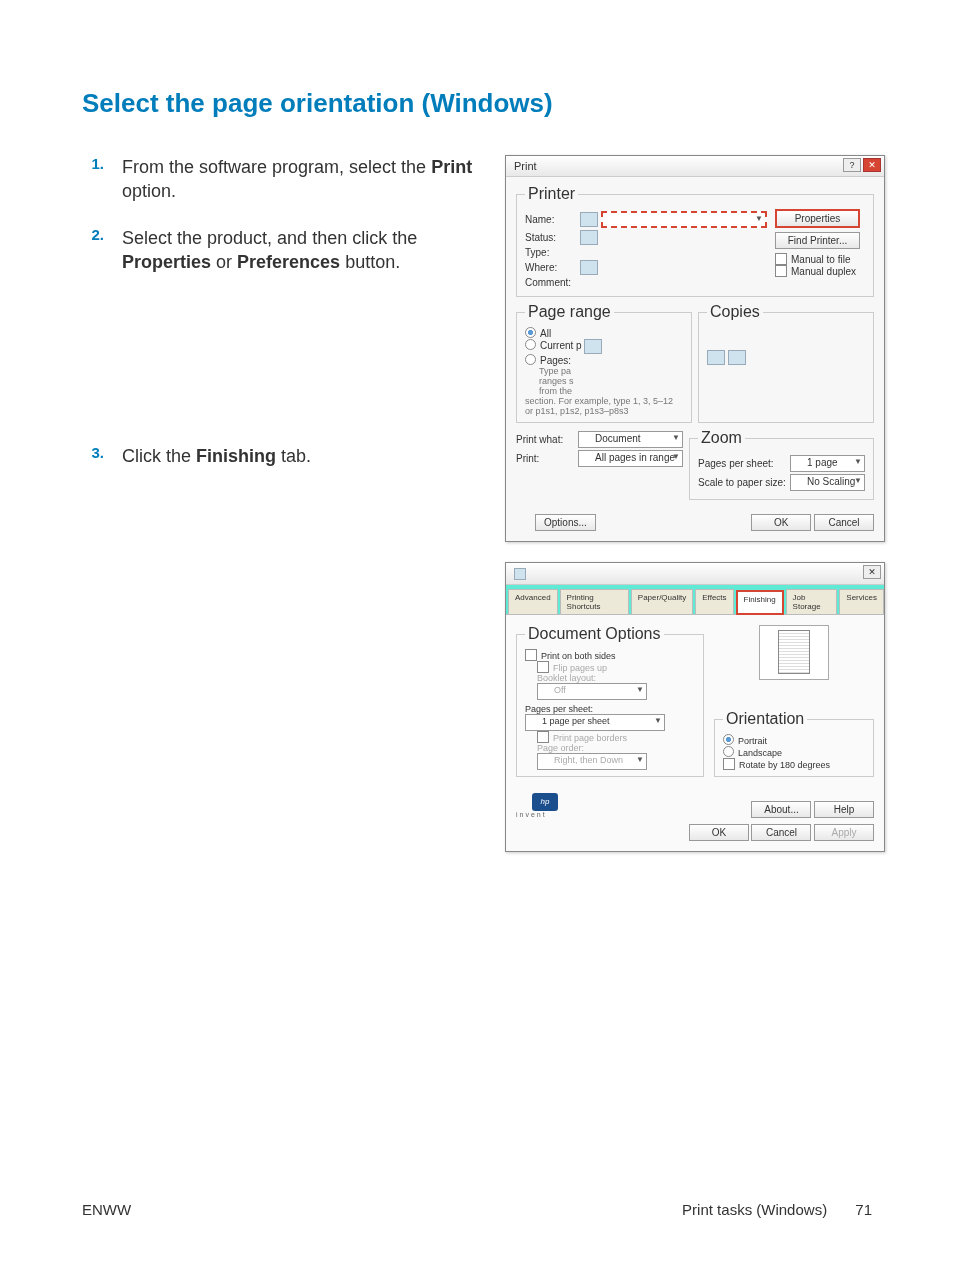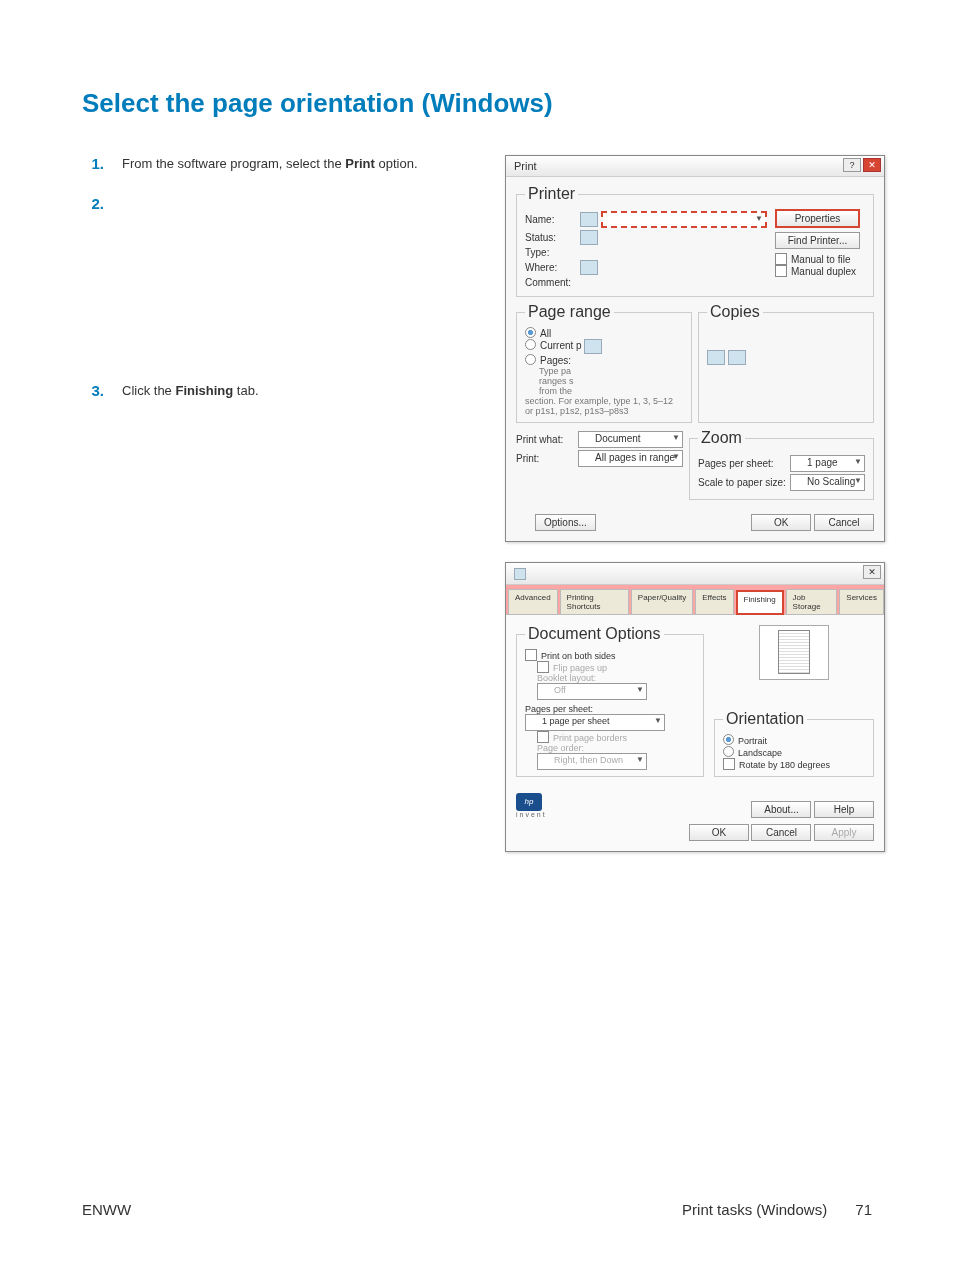--- a/index.html
+++ b/index.html
@@ -40,21 +40,21 @@
   .stepnum {
     width: 40px;
     flex-shrink: 0;
     color: #007dba;
     font-weight: bold;
     font-size: 15px;
     text-align: right;
     padding-right: 18px;
   }
   .steptext {
-    font-size: 13px;
+    font-size: 18px;
     line-height: 1.35;
   }
   .steptext b { font-weight: bold; }
   .step3 { margin-top: 170px; }
 
   
   .dlg {
     border: 1px solid #888;
     background: #f4f4f4;
     font-size: 10px;
@@ -97,30 +97,30 @@
   .chk::before { content: ""; display: inline-block; width: 10px; height: 10px; border: 1px solid #888; background: #fff; margin-right: 4px; vertical-align: -2px; }
   .rad::before { content: ""; display: inline-block; width: 9px; height: 9px; border: 1px solid #888; border-radius: 50%; background: #fff; margin-right: 4px; vertical-align: -1px; }
   .rad.sel::before { background: radial-gradient(#5a9bd5 40%, #fff 45%); }
   .small { font-size: 9px; color: #777; }
   .footer-row { display: flex; justify-content: space-between; margin-top: 8px; padding-left: 19px; }
   .zoomcol { flex: 1; margin-left: 10px; }
 
   
   .dlg2 { width: 380px; font-size: 9px; }
   .dlg2 .dlg-body { background: #fafafa; padding: 0; }
-  .tabs { display: flex; border-bottom: 1px solid #bbb; background: #fca5a5; padding-top: 4px; }
+  .tabs { display: flex; border-bottom: 1px solid #bbb; background: #5eead4; padding-top: 4px; }
   .tab { padding: 3px 6px; border: 1px solid #bbb; border-bottom: none; margin-left: 2px; background: #ece9d8; font-size: 8px; }
   .tab.active { background: #fff; position: relative; top: 1px; }
   .tab.h { border: 2px solid #d64531; }
   .tabcontent { padding: 10px; display: flex; gap: 10px; }
   .tc-left { flex: 1; }
   .tc-right { width: 160px; }
   .preview { width: 70px; height: 55px; border: 1px solid #aaa; background: #fff; margin: 0 auto 30px auto; }
   .preview .pg { width: 32px; height: 44px; border: 1px solid #888; margin: 4px auto; background: repeating-linear-gradient(#fff,#fff 2px,#ddd 2px,#ddd 3px); }
-  .hp-logo { width: 26px; height: 18px; background: #1a4e8c; border-radius: 3px; color: #fff; font-size: 8px; font-style: italic; text-align: center; line-height: 18px; display: inline-block; }
+  .hp-logo { width: 26px; height: 18px; background: #1a4e8c; border-radius: 3px; color: #fff; font-size: 8px; font-style: italic; text-align: center; line-height: 18px; display: inline-block; margin-left: 16px; }
   .dlg2-footer { padding: 6px 10px 10px 10px; text-align: right; }
   .disabled { color: #aaa; }
 
   
   .pgfoot {
     position: absolute;
     bottom: 52px;
     left: 82px;
     right: 82px;
     display: flex;
@@ -138,20 +138,23 @@
   <div class="columns">
     <div class="leftcol">
       <div class="stepblock">
         <div class="stepnum">1.</div>
         <div class="steptext">
           <span>From the software program, select the </span><b>Print</b><span> option.</span>
         </div>
       </div>
       <div class="stepblock">
         <div class="stepnum">2.</div>
+        <div class="steptext">
+          <span>Select the product, and then click the </span><b>Properties</b><span> or </span><b>Preferences</b><span> button.</span>
+        </div>
       </div>
       <div class="stepblock step3">
         <div class="stepnum">3.</div>
         <div class="steptext">
           <span>Click the </span><b>Finishing</b><span> tab.</span>
         </div>
       </div>
     </div>
 
     <div class="rightcol">

